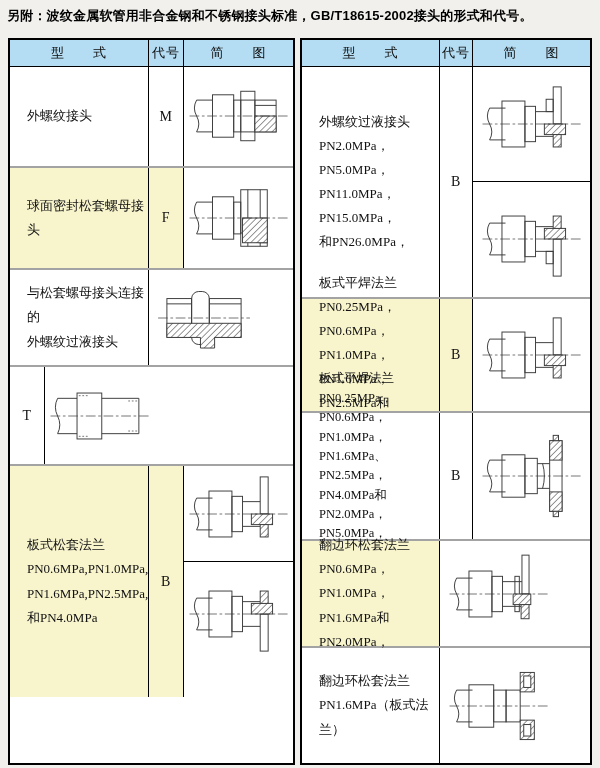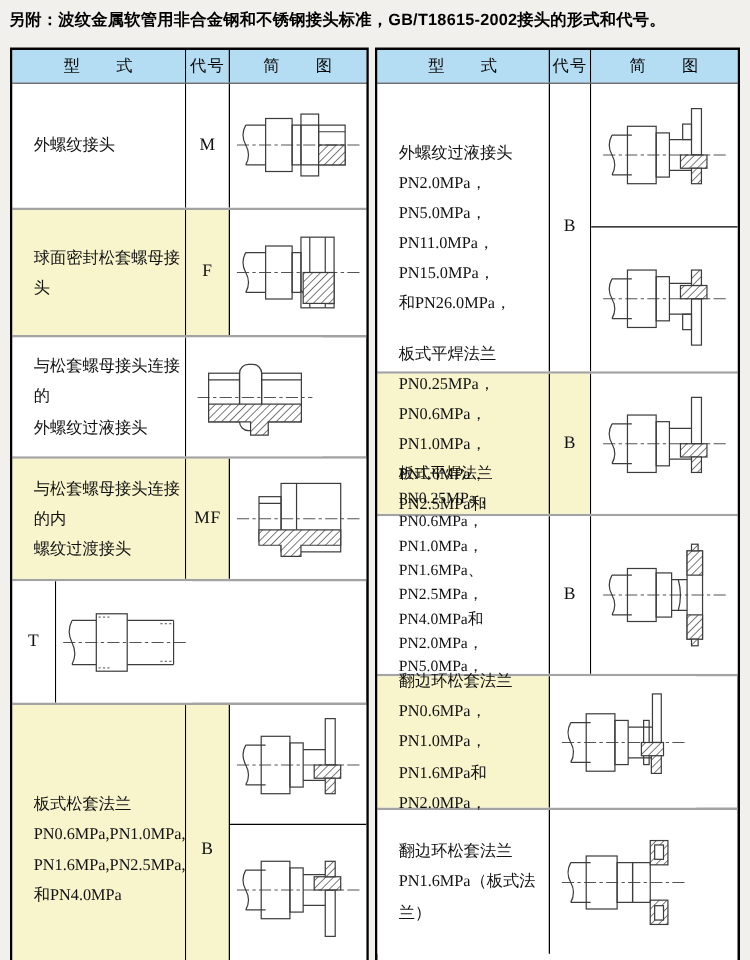--- a/index.html
+++ b/index.html
@@ -125,45 +125,20 @@
     <rect x="66" y="26" width="36" height="44"></rect>
                 <path d="M66,32 H102 M66,64 H102"></path>
     <path d="M18,54 H102 V70 H72 V82 H56 V70 H18 Z" fill="url(#h2)"></path>
     <path d="M8,48 H112" stroke-dasharray="11 3 3 3" stroke-width="0.8"></path>
               </g>
             </svg>
           </div>
       </div>
     </div>
 
-    <div class="row hl" style="height:98px">
-      <div class="cell type-cell c1 b-r">与松套螺母接头连接的内
-螺纹过渡接头</div>
-      <div class="cell code-cell c2 b-r">MF</div>
-      <div class="cell diag-cell c3" style="background:#fff">
-        <div class="sub" style="height:97px">
-            <svg viewBox="0 0 120 96" width="106" height="86">
-    <defs>
-                <pattern id="h3" width="5" height="5" patternUnits="userSpaceOnUse" patternTransform="rotate(45)">
-      <rect width="5" height="5" fill="#fff"></rect>
-                  <line x1="0" y1="0" x2="0" y2="5" stroke="#555" stroke-width="1.4"></line>
-    </pattern>
-              </defs>
-    <g fill="none" stroke="#3c3c3c" stroke-width="1.1">
-                <rect x="24" y="28" width="20" height="40"></rect>
-                <path d="M24,34 H44 M24,62 H44"></path>
-    <rect x="44" y="16" width="54" height="62"></rect>
-                <path d="M58,16 V78"></path>
-    <path d="M24,58 H98 V72 H62 V82 H44 V72 H24 Z" fill="url(#h3)"></path>
-                <path d="M4,48 H116" stroke-dasharray="11 3 3 3" stroke-width="0.8"></path>
-              </g>
-            </svg>
-          </div>
-      </div>
-    </div>
 
     <div class="row" style="height:99px">
       <div class="cell code-cell c2 b-r">T</div>
       <div class="cell diag-cell c3">
         <div class="sub" style="height:98px">
             <svg viewBox="0 0 120 96" width="106" height="86">
     <defs>
                 <pattern id="h4" width="5" height="5" patternUnits="userSpaceOnUse" patternTransform="rotate(45)">
       <rect width="5" height="5" fill="#fff"></rect>
                   <line x1="0" y1="0" x2="0" y2="5" stroke="#555" stroke-width="1.4"></line>

